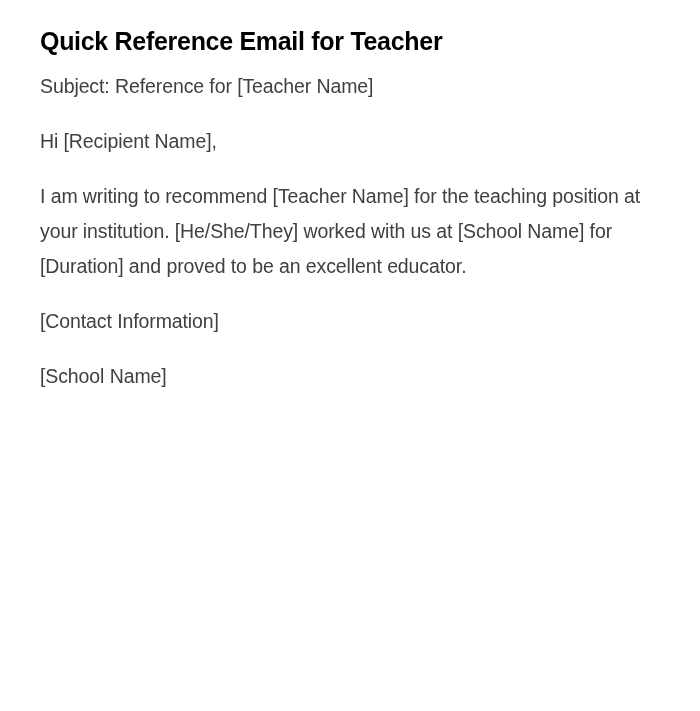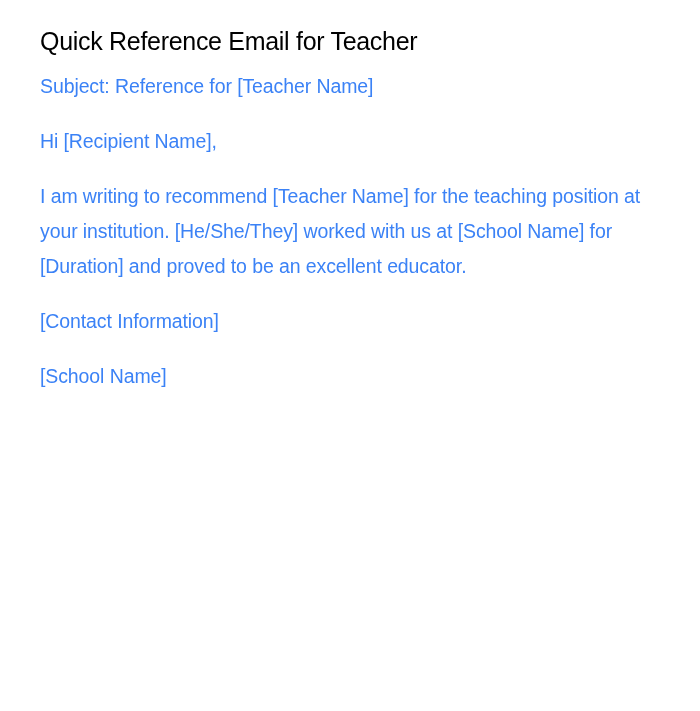--- a/index.html
+++ b/index.html
@@ -16,32 +16,32 @@
       color: #111111;
     }
     .doc {
       position: absolute;
       left: 40px;
       top: 24px;
       width: 610px;
     }
     .title {
       font-family: "Liberation Sans", sans-serif;
-      font-weight: normal;
+      font-weight: bold;
       font-size: 25px;
       line-height: 34px;
       margin: 0 0 11px 0;
       color: #000000;
       letter-spacing: -0.3px;
     }
     .para {
       font-size: 19.5px;
       line-height: 35px;
       margin: 0 0 20px 0;
-      color: #3b82f6;
+      color: #404040;
       letter-spacing: -0.1px;
     }
   </style>
 </head>
 <body>
 
 <div class="doc">
   <h1 class="title">Quick Reference Email for Teacher</h1>
   <p class="para">Subject: Reference for [Teacher Name]</p>
   <p class="para">Hi [Recipient Name],</p>

